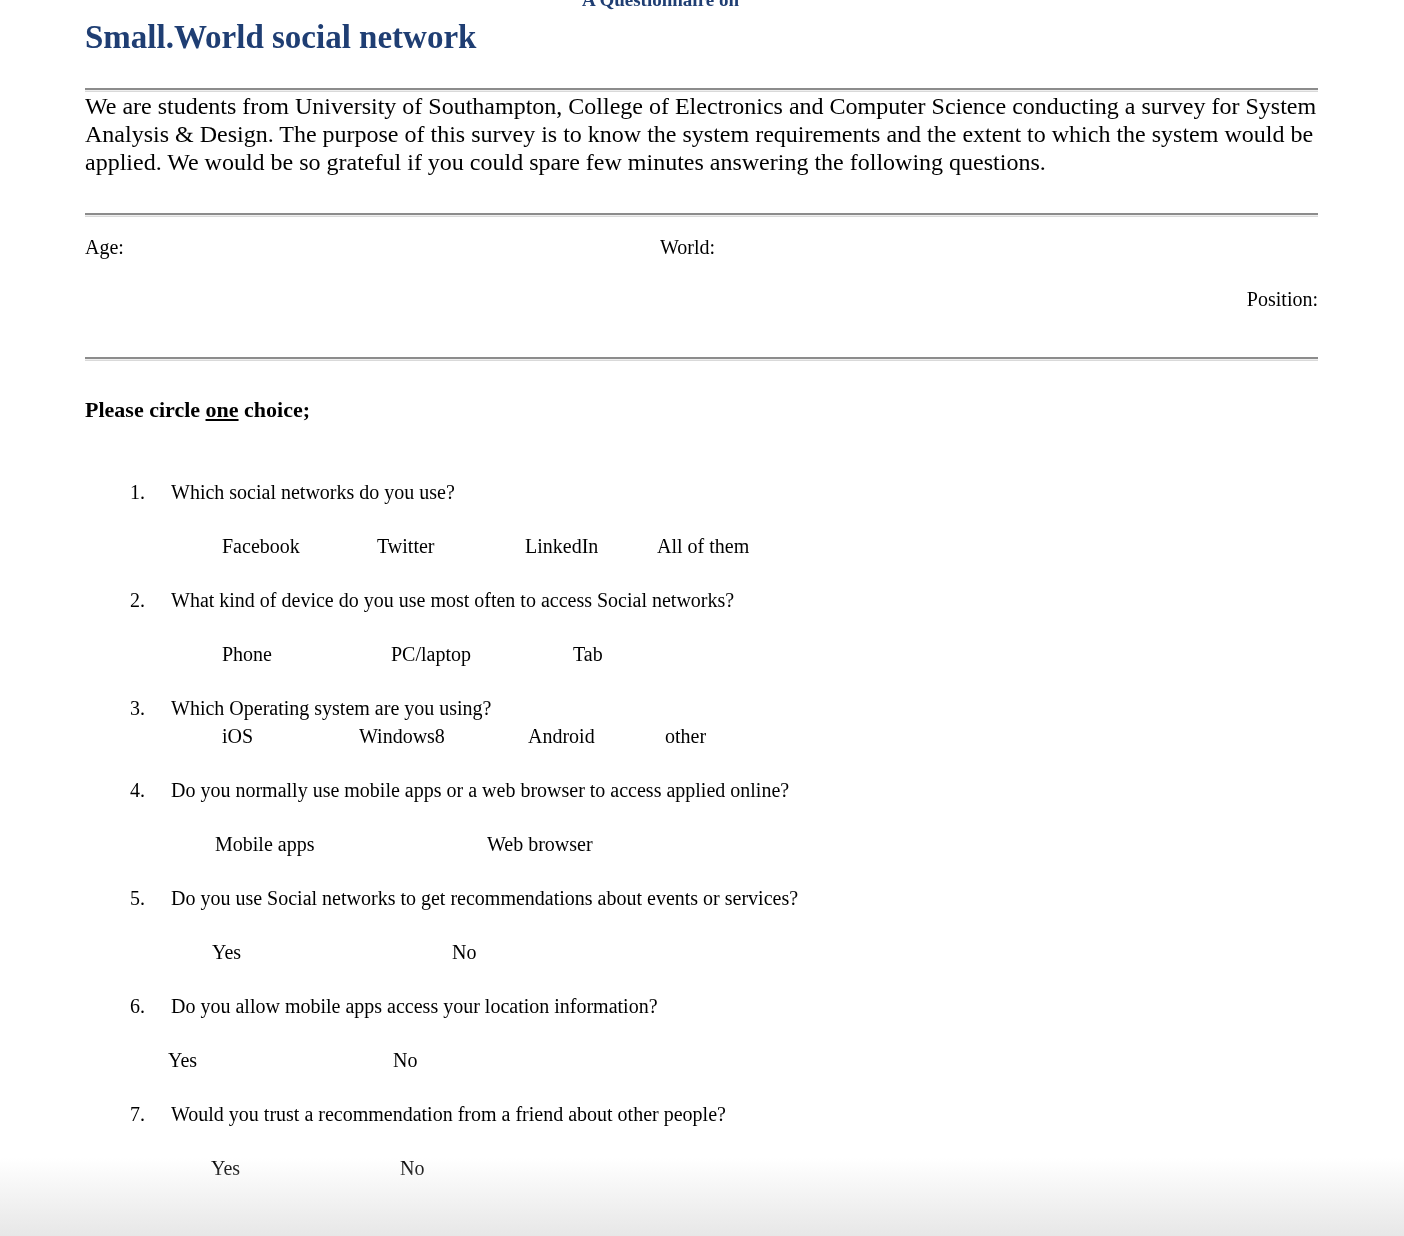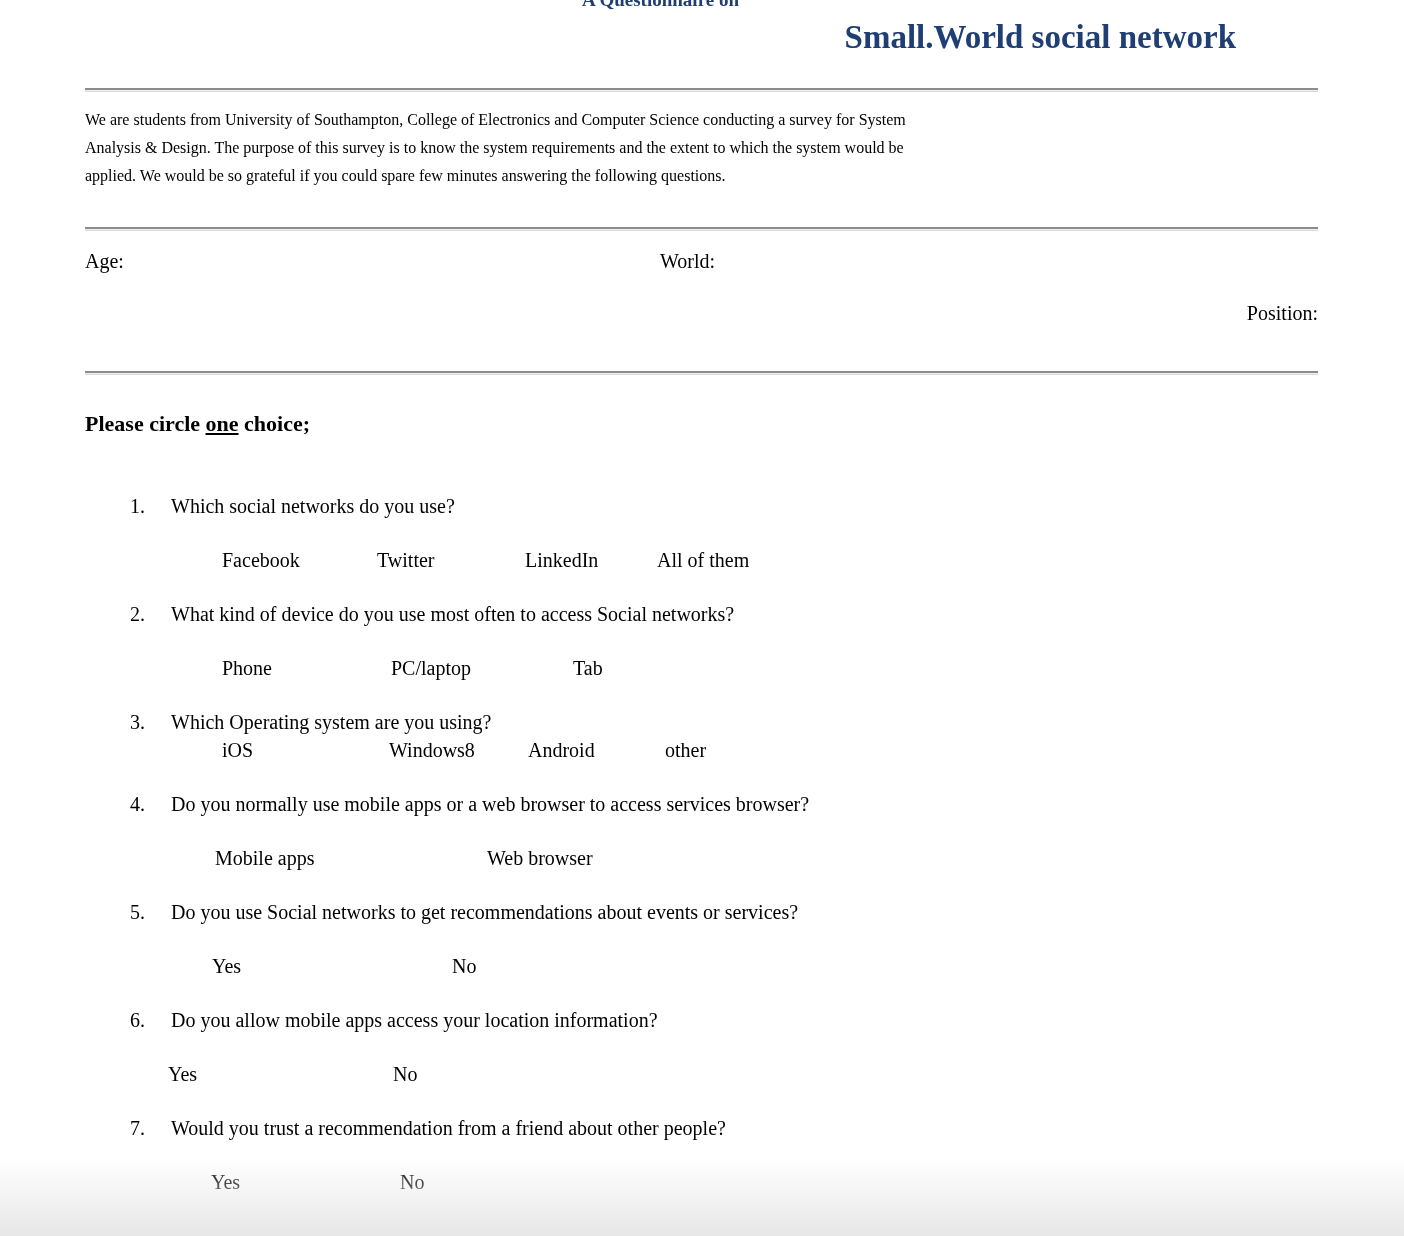--- a/index.html
+++ b/index.html
@@ -22,37 +22,37 @@
     color:#1f3e73;
     text-align:center;
     padding-right:82px;
   }
   .doc-title{
     margin-top:5px;
     line-height:38px;
     font-size:33px;
     font-weight:bold;
     color:#1f3e73;
-    text-align:right;
+    text-align:left;
     padding-right:82px;
   }
 
   .rule{
     margin-top:32px;
     height:1px;
     border-top:2px solid #8c8c8c;
     border-bottom:1px solid #d9d9d9;
     background:#efefef;
   }
   .rule.r2{margin-top:37px;}
   .rule.r3{margin-top:45px;}
 
   .intro{
-    margin-top:14px;
-    font-size:16px;
+    margin-top:0;
+    font-size:24px;
     line-height:28px;
   }
 
   .field-row{position:relative;height:26px;font-size:20px;line-height:26px;}
   .field-row.row1{margin-top:17px;}
   .field-row.row2{margin-top:26px;text-align:right;}
   .gender-pos{position:absolute;left:575px;top:0;}
 
   .heading{
     margin-top:35px;
@@ -66,21 +66,21 @@
   .qlist{margin-top:55px;font-size:20px;}
   .q-row{display:flex;line-height:26px;height:26px;margin-bottom:28px;}
   .q-row.tight{margin-bottom:2px;}
   .q-num{margin-left:45px;width:41px;flex:0 0 41px;}
   .q-text{flex:1;}
   .opts-row{position:relative;height:26px;line-height:26px;margin-bottom:28px;}
   .opts-row span{position:absolute;top:0;white-space:nowrap;}
 
   .opts-q1 .o0{left:137px}.opts-q1 .o1{left:292px}.opts-q1 .o2{left:440px}.opts-q1 .o3{left:572px}
   .opts-q2 .o0{left:137px}.opts-q2 .o1{left:306px}.opts-q2 .o2{left:488px}
-  .opts-q3 .o0{left:137px}.opts-q3 .o1{left:304px}.opts-q3 .o2{left:443px}.opts-q3 .o3{left:580px}
+  .opts-q3 .o0{left:137px}.opts-q3 .o1{left:274px}.opts-q3 .o2{left:443px}.opts-q3 .o3{left:580px}
   .opts-q4 .o0{left:130px}.opts-q4 .o1{left:402px}
   .opts-q5 .o0{left:127px}.opts-q5 .o1{left:367px}
   .opts-q6 .o0{left:83px}.opts-q6 .o1{left:308px}
   .opts-q7 .o0{left:126px}.opts-q7 .o1{left:315px}
 
   .page-fade{
     position:absolute;left:0;right:0;bottom:0;height:78px;
     background:linear-gradient(to bottom, rgba(232,232,232,0), #e7e7e7);
     pointer-events:none;
   }
@@ -144,21 +144,21 @@
     </div>
     <div class="opts-row opts-q3">
       <span class="o0">iOS</span>
       <span class="o1">Windows8</span>
       <span class="o2">Android</span>
       <span class="o3">other</span>
     </div>
 
     <div class="q-row">
       <span class="q-num">4.</span>
-      <span class="q-text">Do you normally use mobile apps or a web browser to access services browser?</span>
+      <span class="q-text">Do you normally use mobile apps or a web browser to access applied online?</span>
     </div>
     <div class="opts-row opts-q4">
       <span class="o0">Mobile apps</span>
       <span class="o1">Web browser</span>
     </div>
 
     <div class="q-row">
       <span class="q-num">5.</span>
       <span class="q-text">Do you use Social networks to get recommendations about events or services?</span>
     </div>

